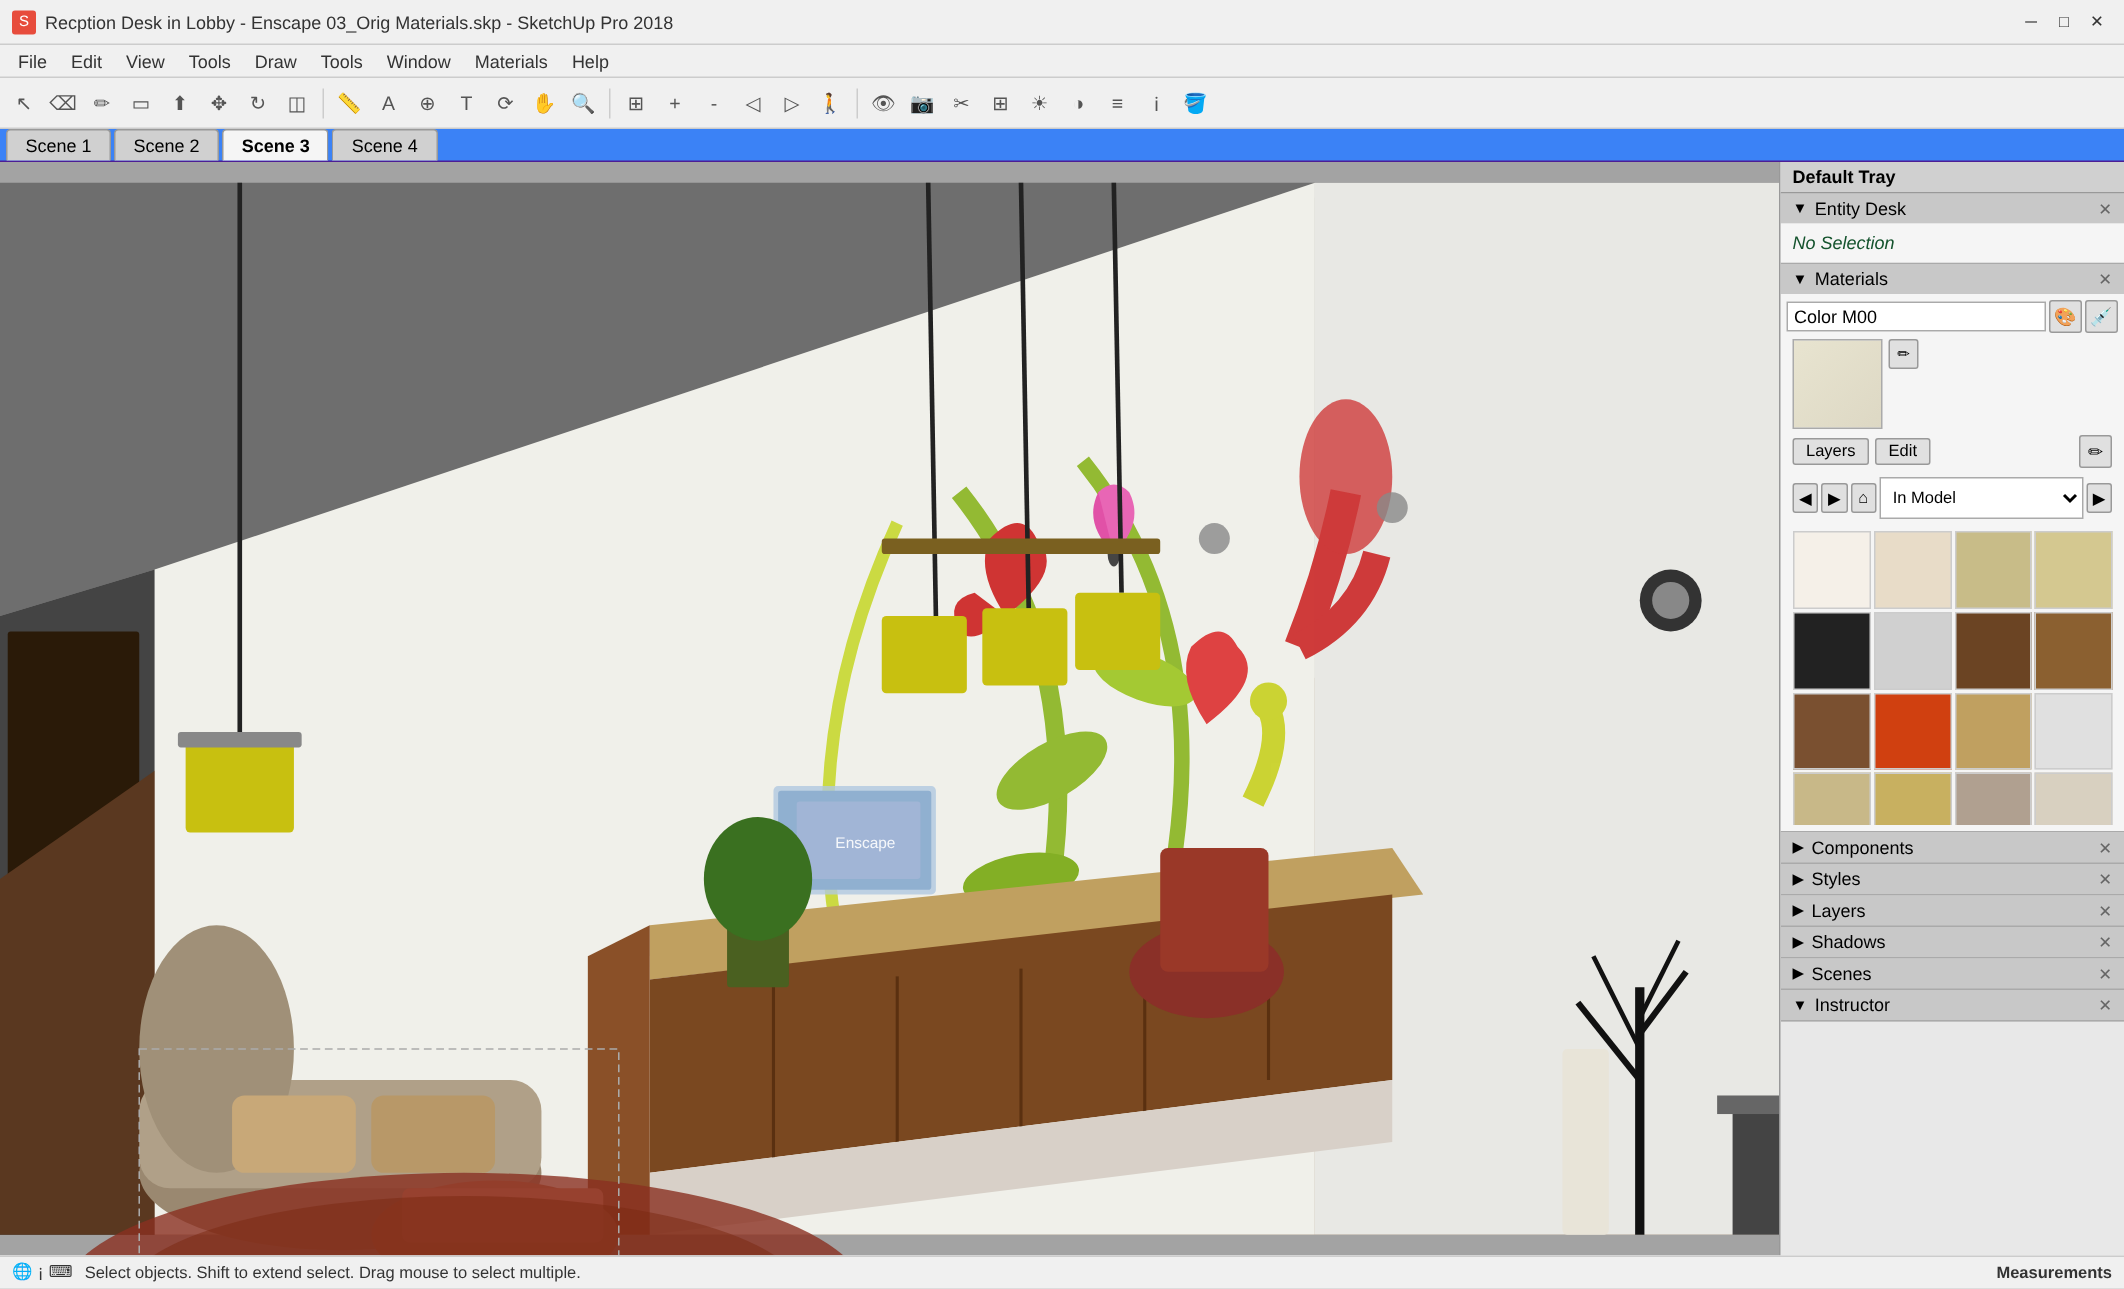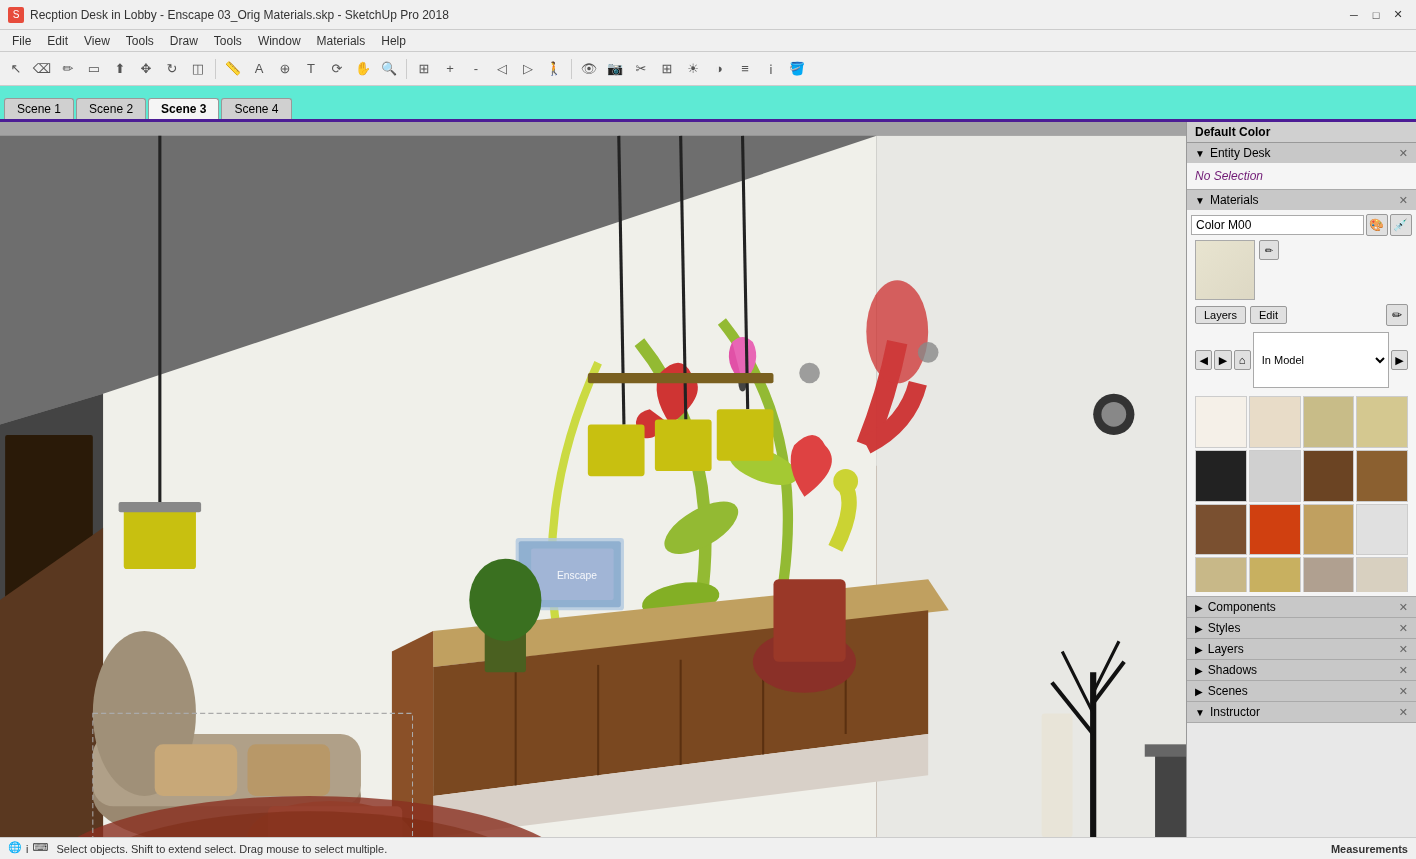--- a/index.html
+++ b/index.html
@@ -62,26 +62,26 @@
     .tb-btn {
       width: 24px; height: 24px;
       display: flex; align-items: center; justify-content: center;
       cursor: pointer; border: 1px solid transparent;
       border-radius: 2px; font-size: 13px; color: #555;
     }
     .tb-separator { width: 1px; height: 20px; background: #ccc; margin: 0 3px; }
 
     
     #scene-tabs {
-      background: #5eead4;
-      height: 36px;
+      background: #3b82f6;
+      height: 22px;
       display: flex;
       align-items: flex-end;
       padding: 0 4px;
-      border-bottom: 3px solid #4c1d95;
+      border-bottom: 1px solid #4c1d95;
     }
     .scene-tab {
       padding: 3px 12px;
       cursor: pointer;
       border: 1px solid #999;
       border-bottom: none;
       background: #d0d0d0;
       margin-right: 2px;
       font-size: 12px;
       border-radius: 3px 3px 0 0;
@@ -139,21 +139,21 @@
     .panel-section-header .arrow { margin-right: 5px; font-size: 10px; }
     .panel-section-header .close-x {
       margin-left: auto; cursor: pointer; font-size: 11px; color: #666;
     }
     .panel-section-content { background: #f5f5f5; }
 
     
     .entity-info-content {
       padding: 6px 8px;
       font-size: 12px;
-      color: #701a75;
+      color: #14532d;
       font-style: italic;
     }
 
     
     .materials-content {
       padding: 4px;
     }
     .material-name-row {
       display: flex;
       align-items: center;
@@ -192,21 +192,21 @@
     }
     .mat-nav-btn {
       width: 20px; height: 20px;
       display: flex; align-items: center; justify-content: center;
       cursor: pointer; border: 1px solid #999;
       background: #e0e0e0; border-radius: 2px; font-size: 11px;
     }
     .mat-dropdown {
       flex: 1;
       border: 1px solid #aaa;
-      padding: 20px 4px;
+      padding: 6px 4px;
       font-size: 11px;
       background: white;
       cursor: pointer;
     }
     .mat-arrow-btn {
       width: 20px; height: 20px;
       display: flex; align-items: center; justify-content: center;
       cursor: pointer; border: 1px solid #999;
       background: #e0e0e0; border-radius: 2px; font-size: 11px;
     }
@@ -490,21 +490,21 @@
 
       <circle cx="785" cy="230" r="10" fill="#888" opacity="0.8"></circle>
       <circle cx="900" cy="210" r="10" fill="#888" opacity="0.8"></circle>
 
       <rect x="90" y="560" width="310" height="160" fill="none" stroke="#aaa" stroke-width="1" stroke-dasharray="5,3"></rect>
     </svg>
   </div>
 
   <div id="right-panel">
     <div class="tray-header">
-      <span>Default Color</span>
+      <span>Default Tray</span>
     </div>
     <div class="scrollable">
 
       <div class="panel-section">
         <div class="panel-section-header">
           <span class="arrow">▼</span>
           <span>Entity Desk</span>
           <span class="close-x">✕</span>
         </div>
         <div class="panel-section-content entity-info-content">

